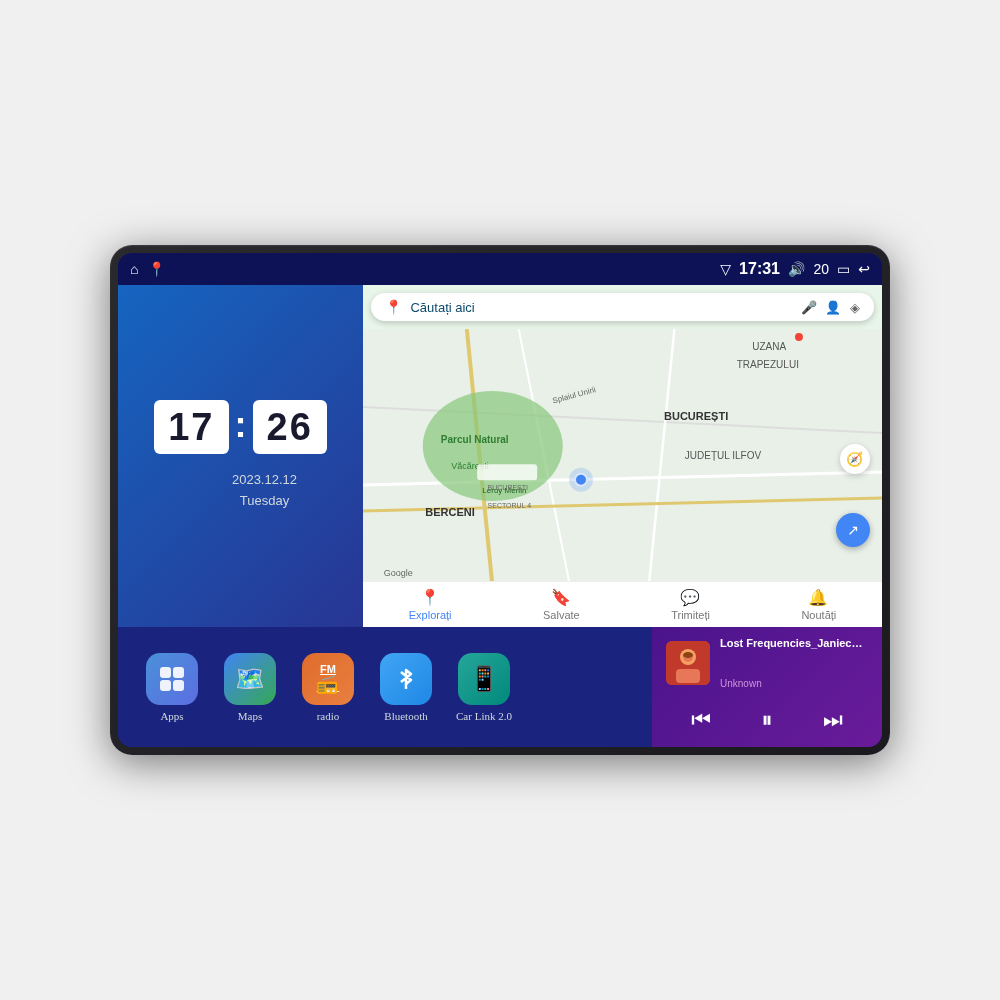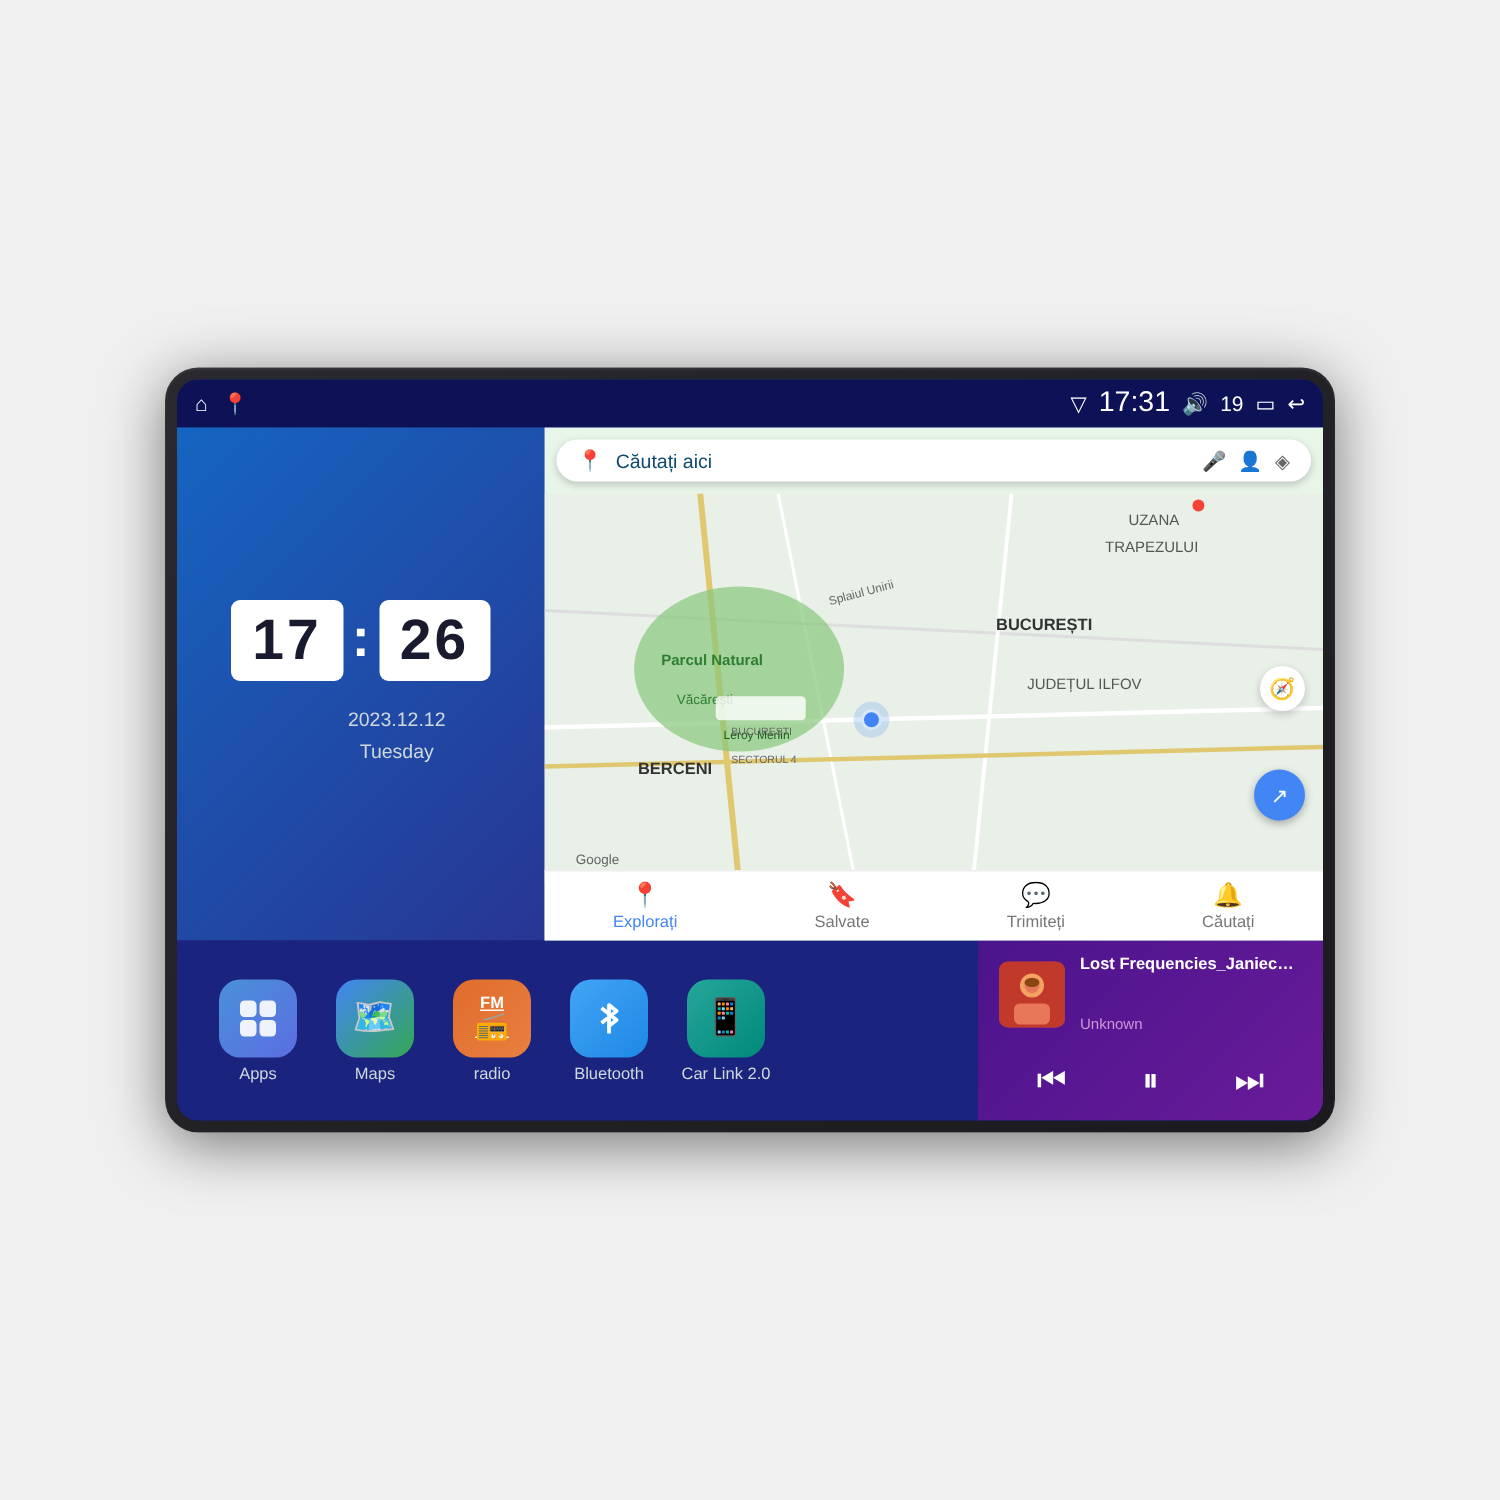--- a/index.html
+++ b/index.html
@@ -57,22 +57,22 @@
 
     .status-right {
       display: flex;
       align-items: center;
       gap: 8px;
       color: #fff;
       font-size: 12px;
     }
 
     .status-time {
-      font-size: 19px;
-      font-weight: normal;
+      font-size: 16px;
+      font-weight: bold;
       color: #fff;
     }
 
     
     .main-content {
       flex: 1;
       display: flex;
       flex-direction: column;
     }
 
@@ -239,20 +239,21 @@
     .app-icon-wrapper.apps-icon { background: linear-gradient(135deg, #4a90d9, #5b6ee1); }
     .app-icon-wrapper.maps-icon { background: linear-gradient(135deg, #4285f4, #34a853); }
     .app-icon-wrapper.radio-icon { background: linear-gradient(135deg, #e06c2c, #e87f40); }
     .app-icon-wrapper.bluetooth-icon { background: linear-gradient(135deg, #42a5f5, #1e88e5); }
     .app-icon-wrapper.carlink-icon { background: linear-gradient(135deg, #26a69a, #00897b); }
 
     .app-label {
       font-size: 11px;
       color: #cfd8dc;
       text-align: right;
+      font-family: Liberation Serif, serif;
     }
 
     
     .music-panel {
       width: 230px;
       background: linear-gradient(135deg, #4a148c, #6a1b9a);
       display: flex;
       flex-direction: column;
       padding: 10px 14px;
       flex-shrink: 0;
@@ -361,21 +362,21 @@
 
     <div class="status-bar">
       <div class="status-left">
         <span class="status-icon">⌂</span>
         <span class="status-icon">📍</span>
       </div>
       <div class="status-right">
         <span class="status-icon">▽</span>
         <span class="status-time">17:31</span>
         <span class="status-icon">🔊</span>
-        <span class="status-icon">19</span>
+        <span class="status-icon">20</span>
         <span class="status-icon">▭</span>
         <span class="status-icon">↩</span>
       </div>
     </div>
 
     <div class="main-content">
 
       <div class="top-section">
 
         <div class="clock-panel">
@@ -460,21 +461,21 @@
             <div class="map-nav-item">
               <span class="map-nav-icon">🔖</span>
               <span>Salvate</span>
             </div>
             <div class="map-nav-item">
               <span class="map-nav-icon">💬</span>
               <span>Trimiteți</span>
             </div>
             <div class="map-nav-item">
               <span class="map-nav-icon">🔔</span>
-              <span>Căutați</span>
+              <span>Noutăți</span>
             </div>
           </div>
 
         </div>
       </div>
 
       <div class="bottom-section">
 
         <div class="apps-row">
 

